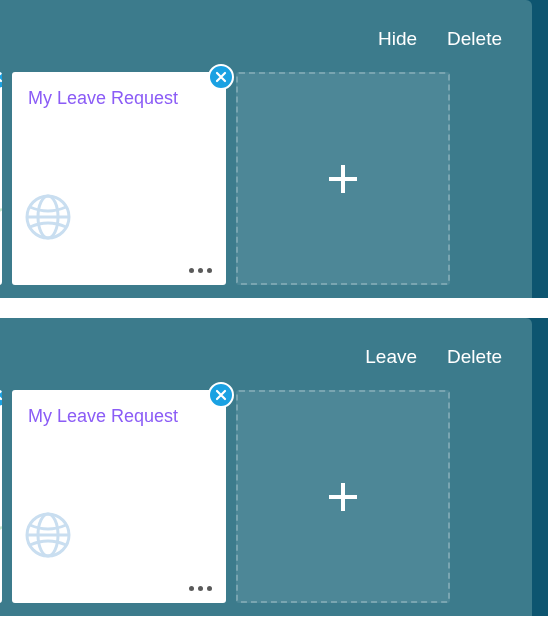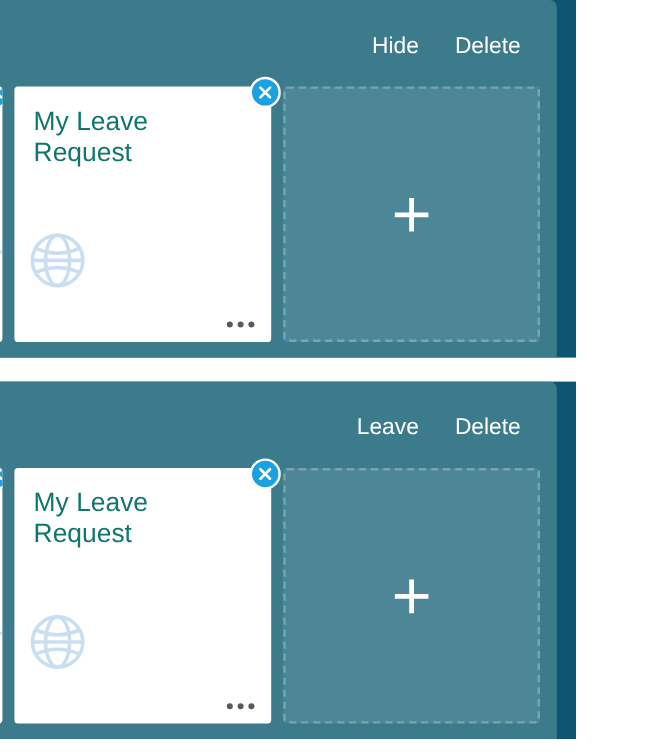--- a/index.html
+++ b/index.html
@@ -3,21 +3,21 @@
 <meta charset="utf-8">
 <style>
   * { box-sizing: border-box; margin: 0; padding: 0; }
   body {
     font-family: Arial, Helvetica, sans-serif;
     background: #ffffff;
     width: 548px;
   }
   .panel {
     background: #0d5570;
-    width: 480px;
+    width: 548px;
     padding: 0;
     position: relative;
     overflow: hidden;
   }
   .inner {
     background: #3c7b8c;
     margin: 0 16px 0 0;
     border-radius: 6px 6px 0 0;
     position: relative;
     height: 298px;
@@ -48,22 +48,22 @@
     position: relative;
     padding: 16px;
   }
   .tile.partial {
     width: 62px;
     padding: 16px 6px 16px 0;
     border-radius: 0 3px 3px 0;
     overflow: hidden;
   }
   .tile-title {
-    font-size: 22px;
-    color: #0f766e;
+    font-size: 18px;
+    color: #8b5cf6;
     line-height: 1.2;
   }
   .close-badge {
     position: absolute;
     top: -8px;
     right: -8px;
     width: 26px;
     height: 26px;
     border-radius: 50%;
     background: #1aa1e2;

